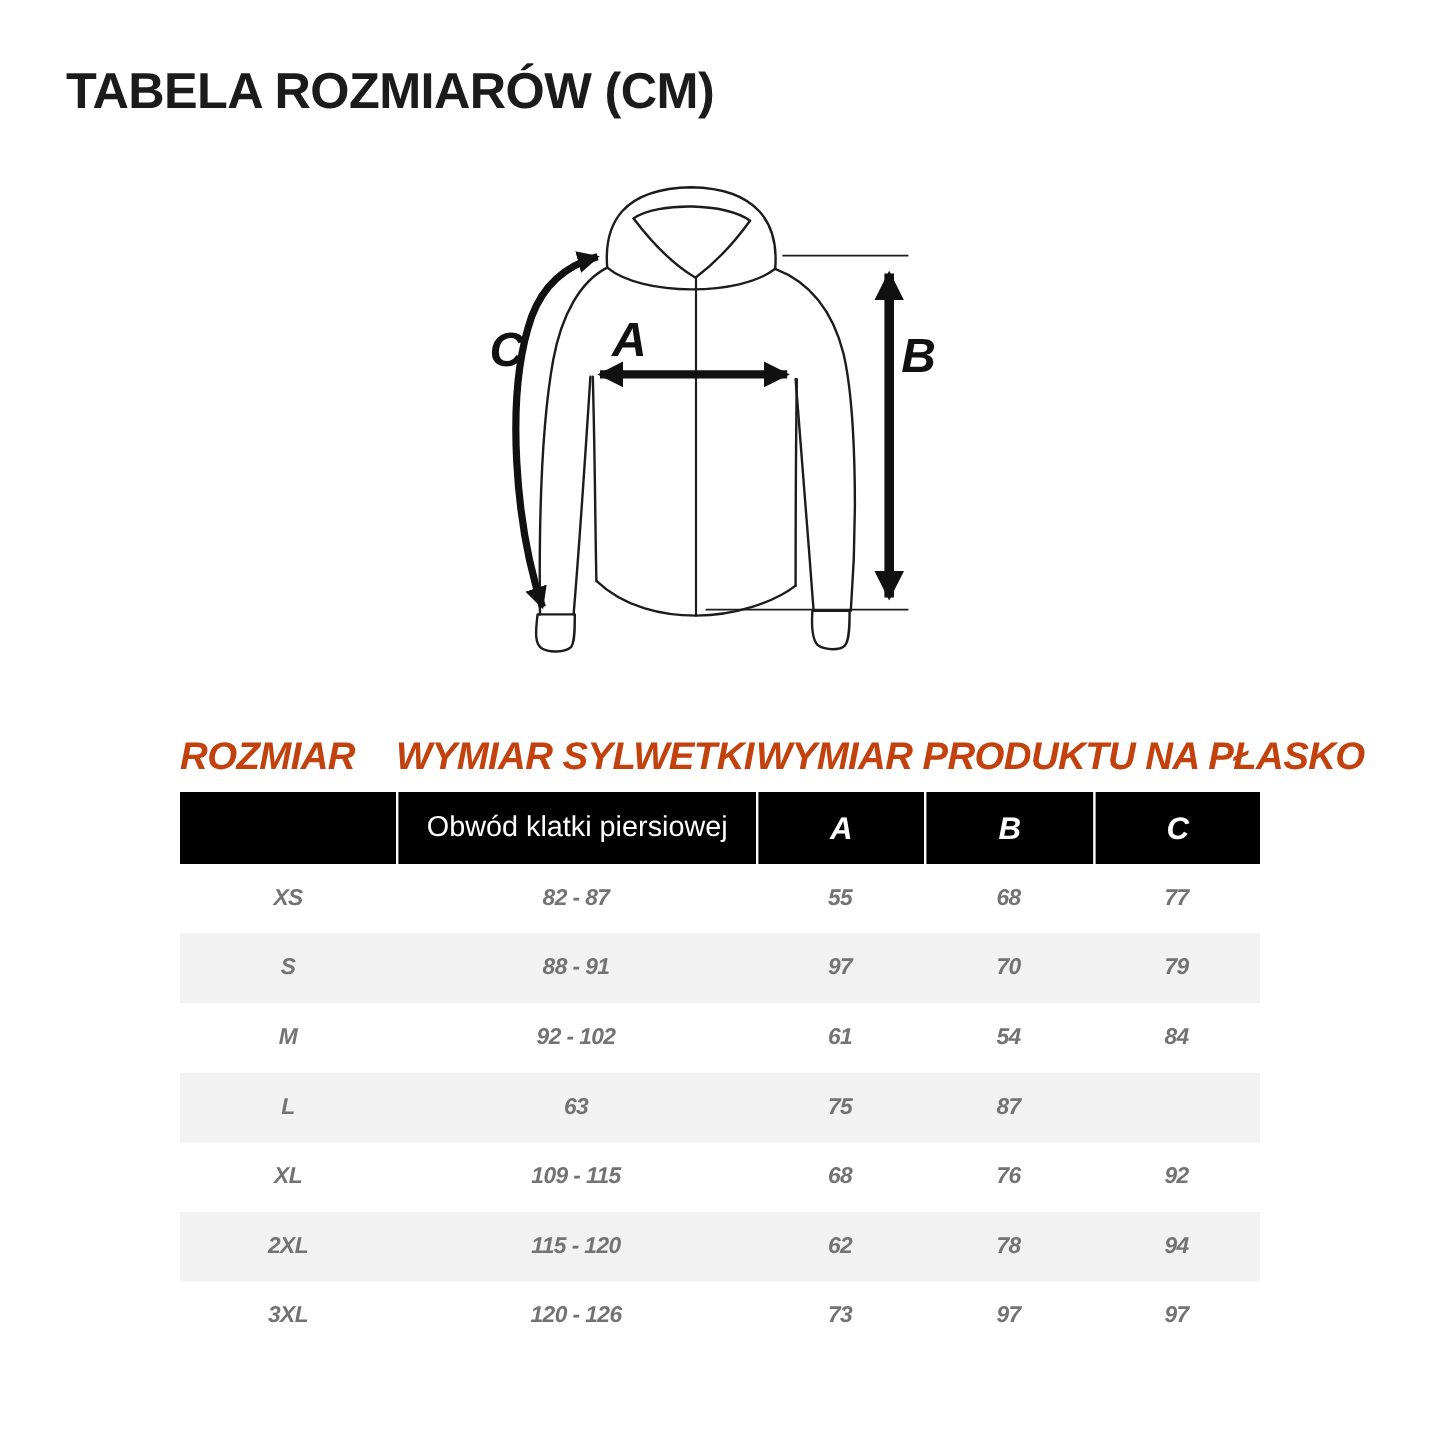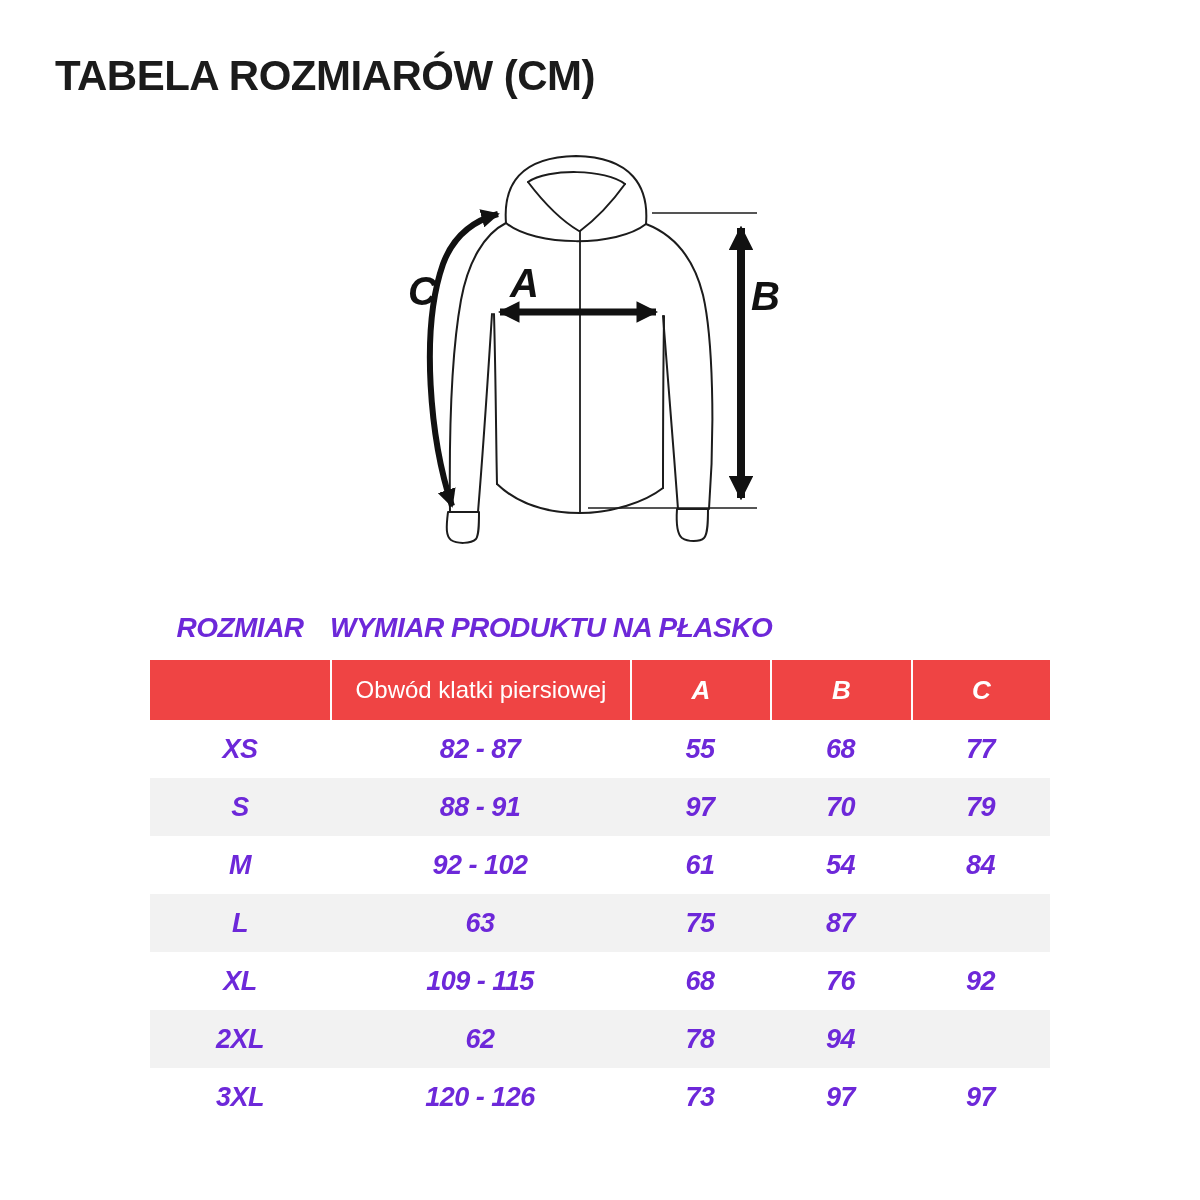--- a/index.html
+++ b/index.html
@@ -6,35 +6,35 @@
   html,body { width:1200px; height:1200px; background:#ffffff;
     font-family:"Liberation Sans", sans-serif; position:relative; overflow:hidden; }
 
   .title { position:absolute; left:55px; top:52px; font-size:42px; font-weight:700;
     color:#1b1b1b; letter-spacing:-0.5px; white-space:nowrap; }
 
   .diagram { position:absolute; left:370px; top:130px; width:510px; height:450px; }
 
   .group-headers { position:absolute; left:150px; top:612px; width:900px;
     display:grid; grid-template-columns:180px 300px 420px; }
-  .group-headers > div { text-align:center; font-size:28px; font-weight:700;
-    font-style:italic; color:#6d28d9; letter-spacing:-0.5px; white-space:nowrap; }
+  .group-headers > div { font-size:32px; font-weight:700;
+    font-style:italic; color:#c2410c; letter-spacing:-0.5px; white-space:nowrap; }
 
   .size-table { position:absolute; left:150px; top:660px; width:900px; }
   .hdr-row { display:grid; grid-template-columns:180px 300px 140px 141px 139px;
     height:60px; }
-  .hdr-row > div { background:#ef4444; color:#ffffff; display:flex;
+  .hdr-row > div { background:#000000; color:#ffffff; display:flex;
     align-items:center; justify-content:center; }
   .hdr-row > div + div { border-left:2px solid #fdfdfd; }
   .hdr-chest { font-size:24px; font-weight:400; letter-spacing:0; }
   .hdr-letter { font-size:26px; font-weight:700; font-style:italic; }
 
   .rows .data-row { display:grid; grid-template-columns:180px 300px 140px 141px 139px;
-    height:58px; align-items:center; text-align:center; font-size:27px;
-    font-weight:700; font-style:italic; color:#6d28d9; letter-spacing:-0.5px; }
+    height:58px; align-items:center; text-align:center; font-size:19px;
+    font-weight:700; font-style:italic; color:#737373; letter-spacing:-0.5px; }
   .rows .data-row:nth-child(even) { background:#f2f2f2; }
 
   svg text.meas-label { font-family:"Liberation Sans", sans-serif; font-size:40px;
     font-weight:700; font-style:italic; fill:#111111; }
 </style>
 </head>
 <body>
 
 <h1 class="title">TABELA ROZMIARÓW (CM)</h1>
 
@@ -86,20 +86,21 @@
   <path d="M 741 228 L 741 498" stroke="#111111" stroke-width="8" fill="none" marker-start="url(#ah)" marker-end="url(#ah)"></path>
   <path d="M 452 506 C 430 440 420 330 443 264 C 453 237 472 221 498 214" stroke="#111111" stroke-width="6" fill="none" marker-start="url(#ah)" marker-end="url(#ah)"></path>
 
   <text class="meas-label" x="510" y="297">A</text>
   <text class="meas-label" x="751" y="310">B</text>
   <text class="meas-label" x="408" y="305">C</text>
 </svg>
 
 <div class="group-headers">
   <div>ROZMIAR</div>
+  <div>WYMIAR SYLWETKI</div>
   <div>WYMIAR PRODUKTU NA PŁASKO</div>
 </div>
 
 <div class="size-table">
   <div class="hdr-row">
     <div></div>
     <div class="hdr-chest">Obwód klatki piersiowej</div>
     <div class="hdr-letter">A</div>
     <div class="hdr-letter">B</div>
     <div class="hdr-letter">C</div>
@@ -139,20 +140,21 @@
   <div class="data-row">
     <div>XL</div>
     <div>109 - 115</div>
     <div>68</div>
     <div>76</div>
     <div>92</div>
   </div>
 
   <div class="data-row">
     <div>2XL</div>
+    <div>115 - 120</div>
     <div>62</div>
     <div>78</div>
     <div>94</div>
   </div>
 
   <div class="data-row">
     <div>3XL</div>
     <div>120 - 126</div>
     <div>73</div>
     <div>97</div>

